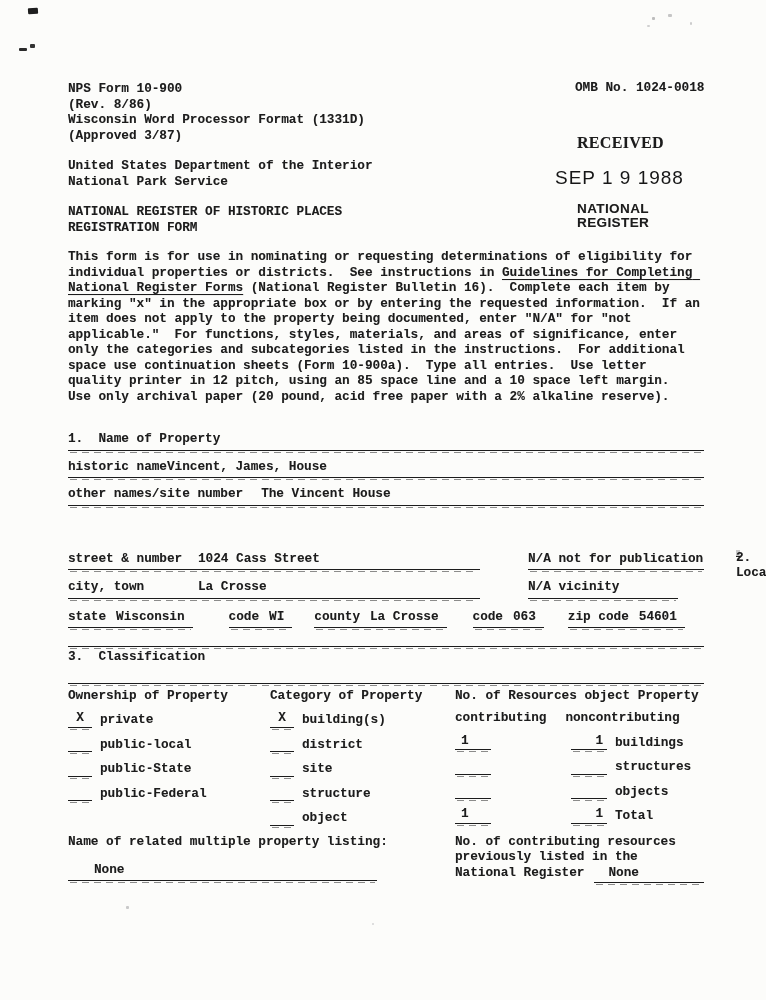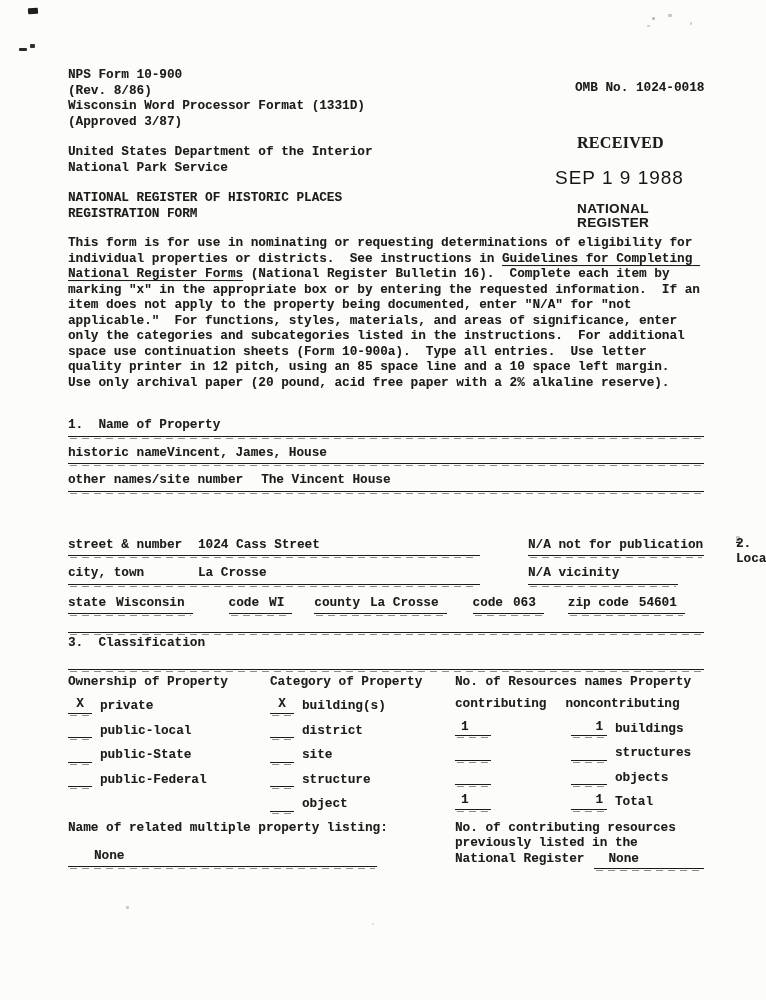--- a/index.html
+++ b/index.html
@@ -4,21 +4,21 @@
 <style>
   html,body { margin:0; padding:0; background:#e9e9e9; }
   .page {
     position:relative; width:766px; height:1000px; margin:0 auto;
     background:#fcfcfa; overflow:hidden;
     font-family:"Liberation Mono","DejaVu Sans Mono",monospace;
     font-size:12.7px; line-height:15.5px; font-weight:bold; color:#1c1c1c;
     text-shadow:0.2px 0.2px 0 rgba(25,25,25,0.30);
   }
   .t { white-space:pre-wrap; }
-  .content { position:absolute; left:68px; top:67px; width:636px; }
+  .content { position:absolute; left:68px; top:81px; width:636px; }
 
   
   .ul { position:relative; border-bottom:1.7px solid #1c1c1c; }
   .ul::after {
     content:""; position:absolute; left:2px; right:2px; bottom:-3.2px; height:1.2px;
     background:repeating-linear-gradient(90deg, rgba(28,28,28,0.5) 0 7px, transparent 7px 12px);
   }
 
   .agency { margin-top:15px; }
   .ftitle { margin-top:15px; }
@@ -245,21 +245,21 @@
           <span class="chk ul t"></span>
           <span class="lbl t">structure</span>
         </div>
         <div class="chk-row">
           <span class="chk ul t"></span>
           <span class="lbl t">object</span>
         </div>
       </div>
 
       <div class="col-res">
-        <div class="col-head t">No. of Resources names Property</div>
+        <div class="col-head t">No. of Resources object Property</div>
         <div class="res-subhead">
           <span class="t">contributing</span>
           <span class="c2h t">noncontributing</span>
         </div>
         <div class="res-row">
           <span class="rcell c1 ul t">1</span>
           <span class="rcell c2 ul t">1</span>
           <span class="lbl t">buildings</span>
         </div>
         <div class="res-row">

